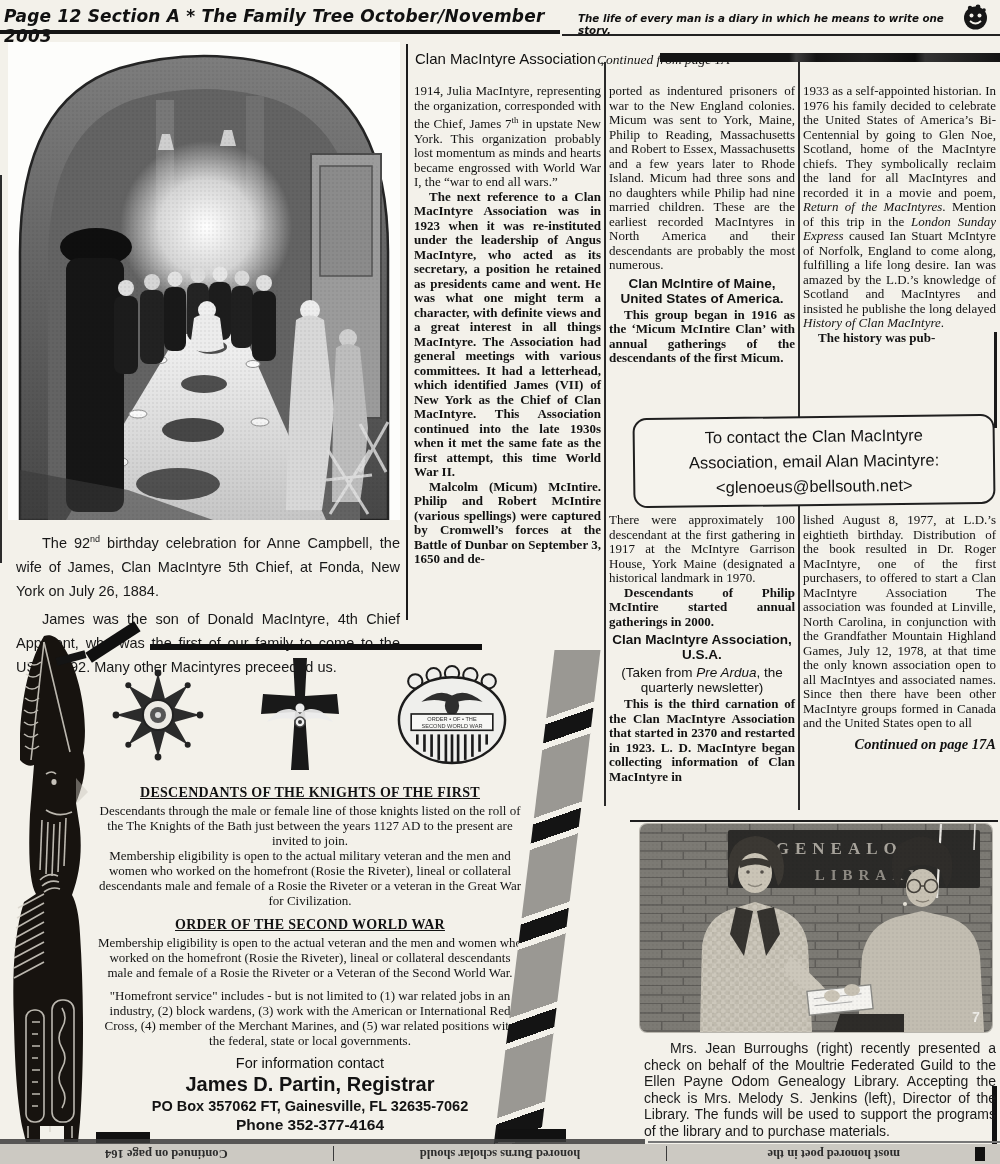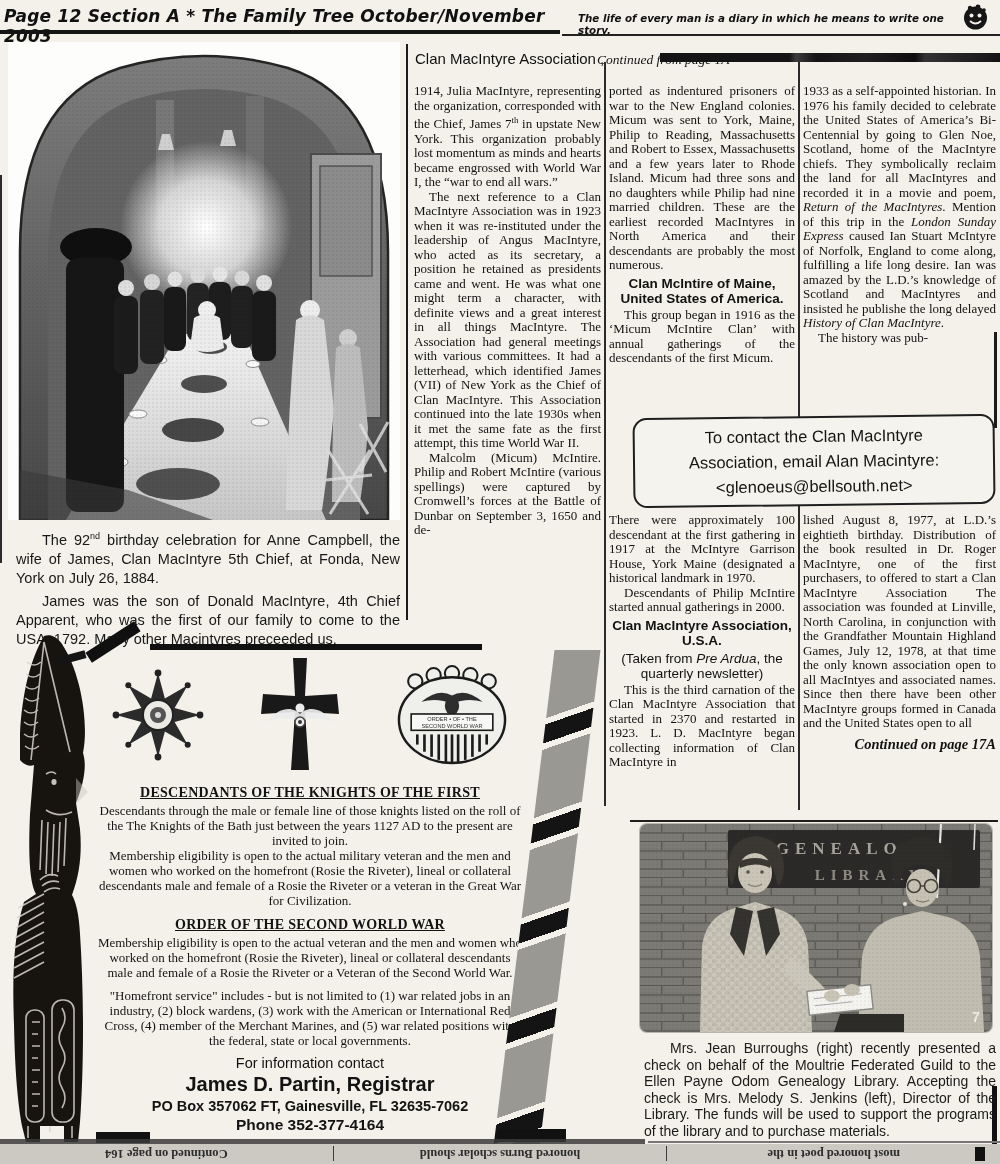--- a/index.html
+++ b/index.html
@@ -13,41 +13,41 @@
             font-weight:bold;font-style:italic;font-size:17px;letter-spacing:.2px;color:#111;}
   .hdr-motto{left:578px;top:12px;width:385px;font-family:"DejaVu Sans",sans-serif;
              font-weight:bold;font-style:italic;font-size:10.3px;color:#111;}
   .hdr-rule-l{left:0;top:30px;width:560px;height:4px;background:#141414;}
   .hdr-rule-r{left:562px;top:34px;width:438px;height:2px;background:#222;}
   .logo{left:962px;top:4px;width:27px;height:27px;}
 
   
   .photo1{left:8px;top:42px;width:392px;height:478px;background:#fdfdfb;}
   .cap1{left:16px;top:527px;width:384px;font-family:"Liberation Sans",sans-serif;
-        font-size:14.5px;line-height:19px;text-align:justify;color:#181818;}
+        font-size:14.5px;line-height:24px;text-align:justify;color:#181818;}
   .cap1 p{margin:0 0 4px 0;text-indent:26px;}
   .sup{vertical-align:super;font-size:9px;}
 
   
   .art-title{left:415px;top:50px;font-family:"Liberation Sans",sans-serif;
              font-weight:normal;font-size:15px;color:#101010;white-space:nowrap;}
   .art-cont{left:597px;top:52px;font-style:italic;font-size:13.5px;white-space:nowrap;}
   .art-bar{left:660px;top:53px;width:340px;height:9px;
            background:linear-gradient(90deg,#141414 0 38%,#3c3c3c 40%,#141414 46%,#202020 60%,#0e0e0e 75%,#333 78%,#141414 100%);}
   .vrule1{left:406px;top:44px;width:2px;height:576px;background:#1b1b1b;}
   .vrule2{left:604px;top:62px;width:1.5px;height:744px;background:#2a2a2a;}
   .vrule3{left:798px;top:62px;width:1.5px;height:748px;background:#2a2a2a;}
   .hrule-photo2{left:630px;top:820px;width:368px;height:2px;background:#1e1e1e;}
   .edge-r1{left:994px;top:332px;width:3px;height:96px;background:#1a1a1a;}
   .edge-r2{left:992px;top:1086px;width:5px;height:78px;background:#111;}
   .edge-l1{left:0;top:175px;width:2px;height:388px;background:#2b2b2b;}
 
   .col{font-size:13px;line-height:14.5px;text-align:justify;color:#121212;}
   .col p{margin:0;}
-  .col p.ind{text-indent:15px;}
+  .col p.ind{text-indent:15px;font-weight:bold;}
   .subhead{font-family:"Liberation Sans",sans-serif;font-weight:bold;font-size:13.5px;
            line-height:15px;text-align:center;margin:3px 0 2px 0;}
   .col1{left:414px;top:84px;width:187px;}
   .col2t{left:609px;top:84px;width:186px;}
   .col2b{left:609px;top:513px;width:186px;}
   .col3t{left:803px;top:84px;width:193px;}
   .col3b{left:803px;top:513px;width:193px;}
   .it{font-style:italic;}
   .cont-on{font-family:"Liberation Serif",serif;font-weight:bold;font-style:italic;
            font-size:14.5px;text-align:right;margin-top:6px;}

